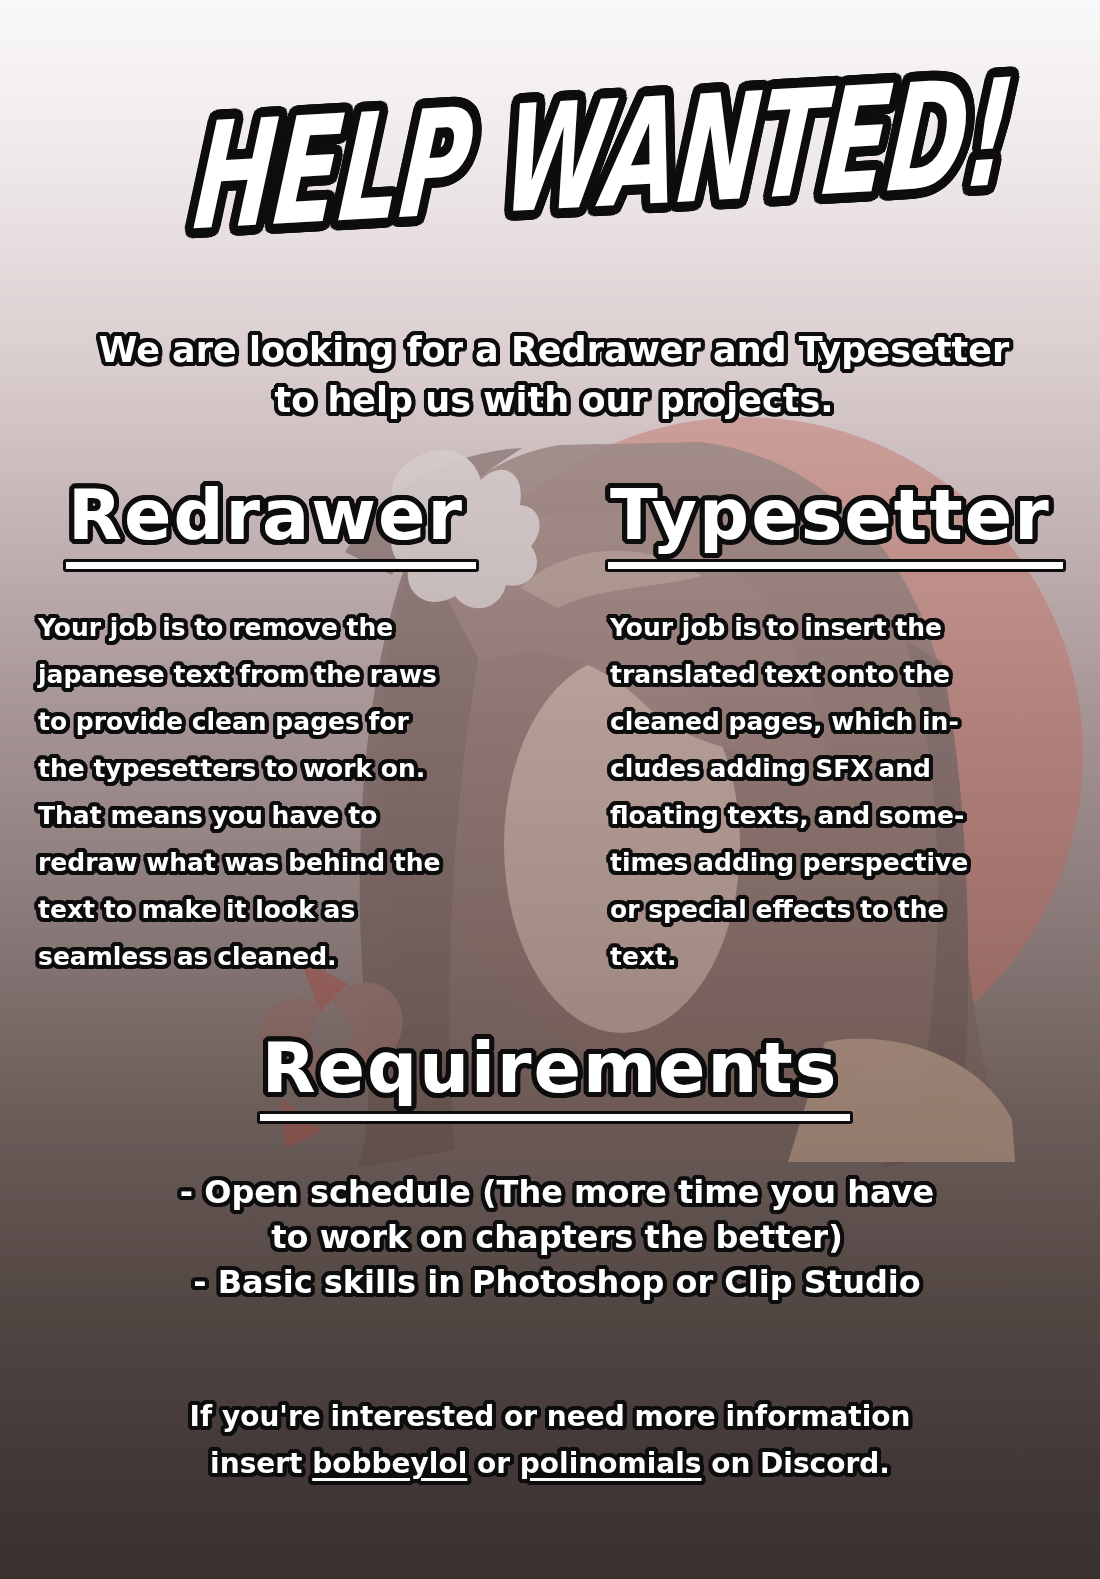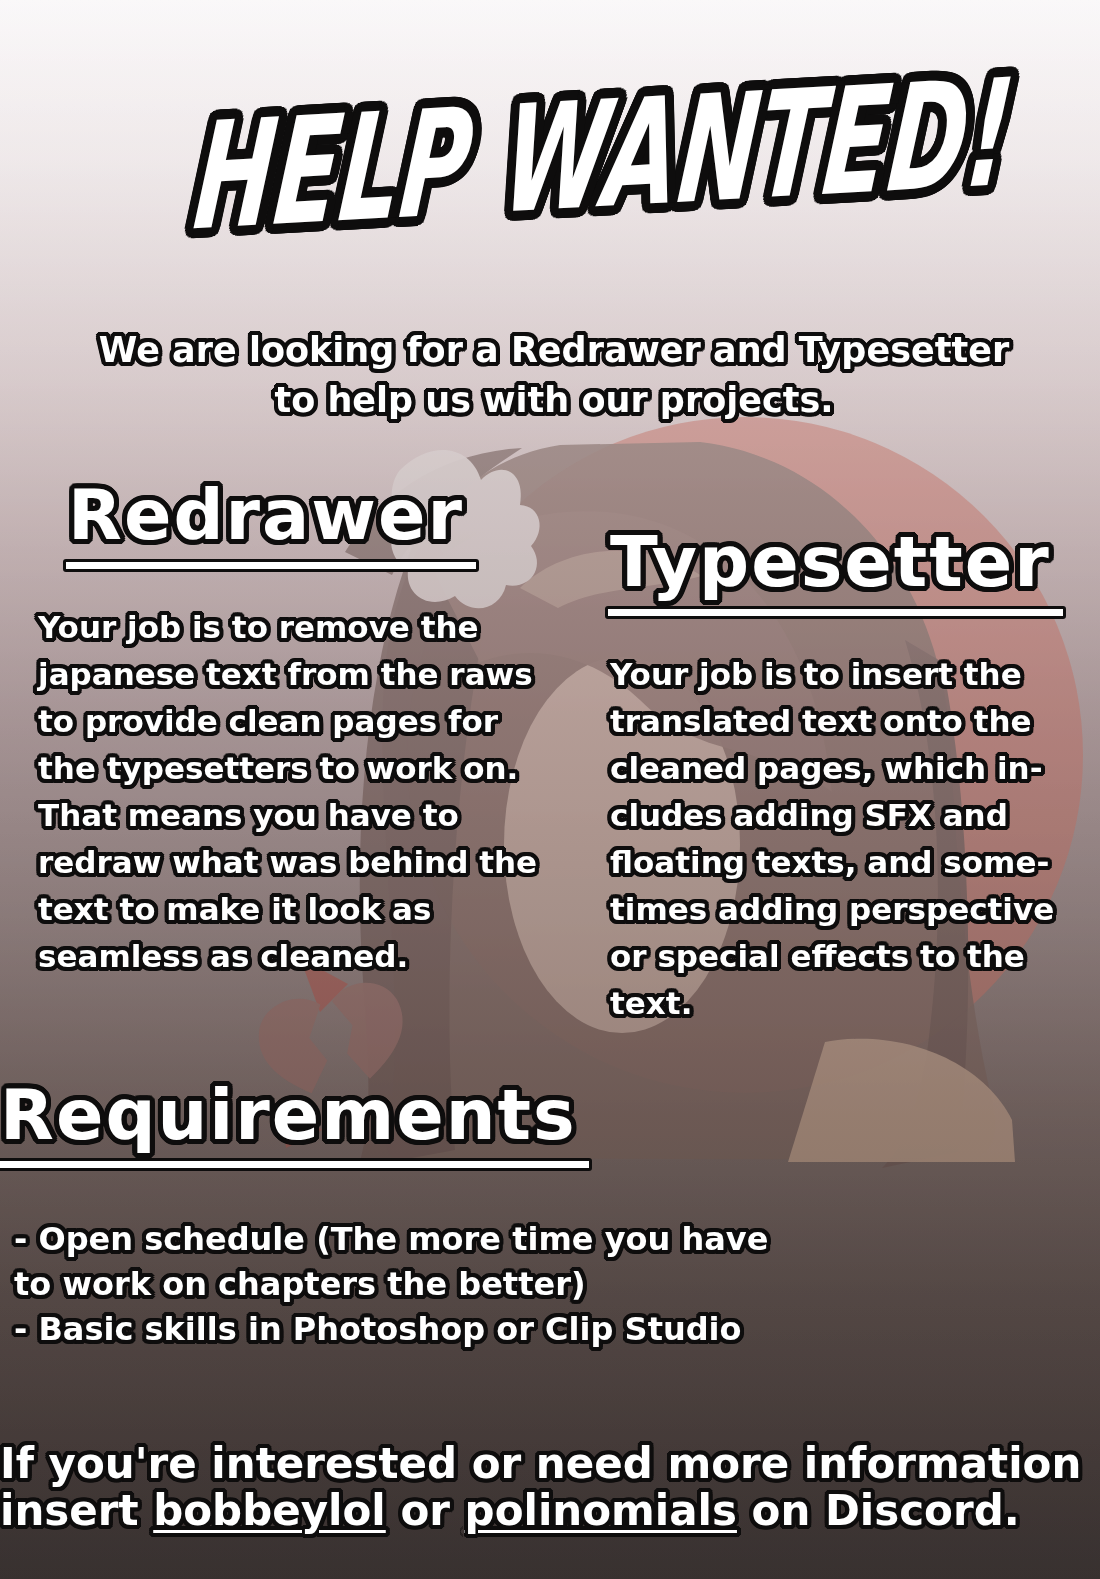--- a/index.html
+++ b/index.html
@@ -51,34 +51,34 @@
     margin:92px 0 0;text-align:center;
     font-size:148px;line-height:.9;font-weight:bold;font-style:italic;
     transform:scaleX(.64) skewX(-10deg) rotate(-2deg);
     transform-origin:50% 50%;white-space:nowrap;
   }
   .intro{margin-top:100px;text-align:center;font-size:35px;font-weight:bold;}
   .intro .line{line-height:50px;white-space:nowrap;padding-left:8px;}
 
   .cols{display:flex;justify-content:space-between;margin-top:54px;padding:0 28px 0 38px;}
   .col-left{width:552px;}
-  .col-right{width:462px;margin-top:47px;}
+  .col-right{width:462px;}
   .headwrap{display:inline-block;}
   .col-left .headwrap{margin-left:30px;}
   .head{margin:0;font-size:70px;line-height:1.05;font-weight:bold;letter-spacing:2px;white-space:nowrap;}
   .rule{margin-top:6px;height:7px;background:#fff;border:3px solid #0e0d0d;border-radius:3px;
         width:calc(100% + 14px);margin-left:-5px;}
-  .bodytext{display:block;margin-top:32px;font-size:31px;font-weight:bold;}
+  .bodytext{display:block;margin-top:32px;font-size:25px;font-weight:bold;}
   .bodytext .line{line-height:47px;white-space:nowrap;}
 
-  .reqs{margin-top:52px;}
+  .reqs{margin-top:52px;text-align:center;}
   .reqlines{margin-top:46px;font-size:32px;font-weight:bold;}
   .reqlines .line{line-height:45px;white-space:nowrap;padding-left:14px;}
 
-  .contact{margin-top:88px;text-align:left;font-size:42px;font-weight:bold;}
+  .contact{margin-top:88px;text-align:center;font-size:28px;font-weight:bold;}
   .contact .line{line-height:47px;white-space:nowrap;}
   .uname{text-decoration:underline;text-decoration-thickness:3px;text-underline-offset:5px;}
 </style>
 </head>
 <body>
 
 <div class="poster">
   <div class="bg"></div>
 
   <svg class="illus" width="1100" height="1579" viewBox="0 0 1100 1579" aria-hidden="true">

